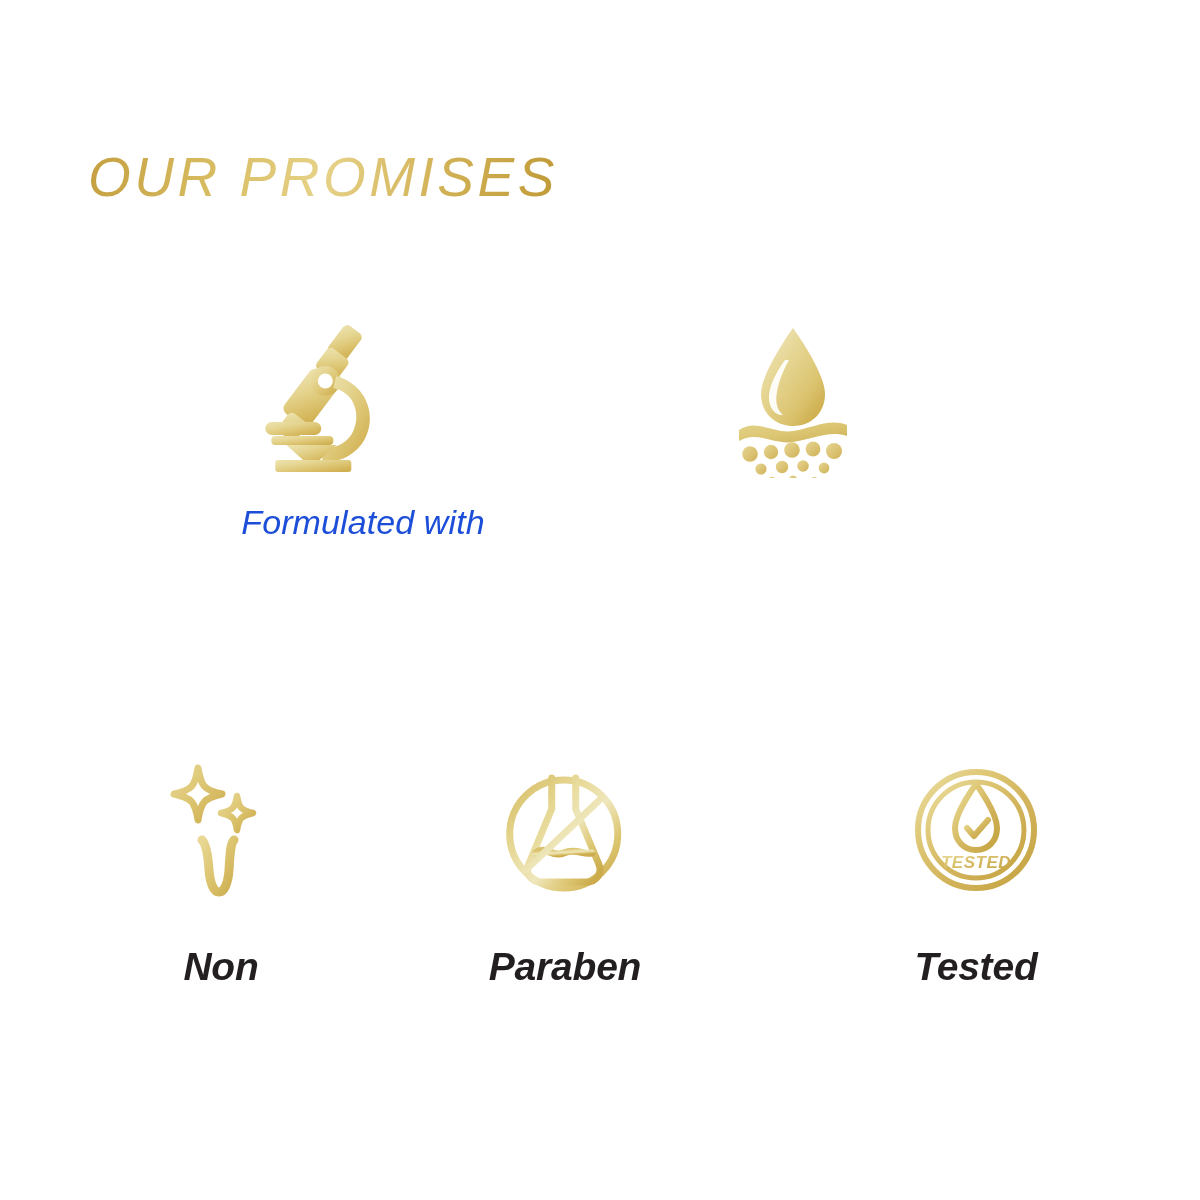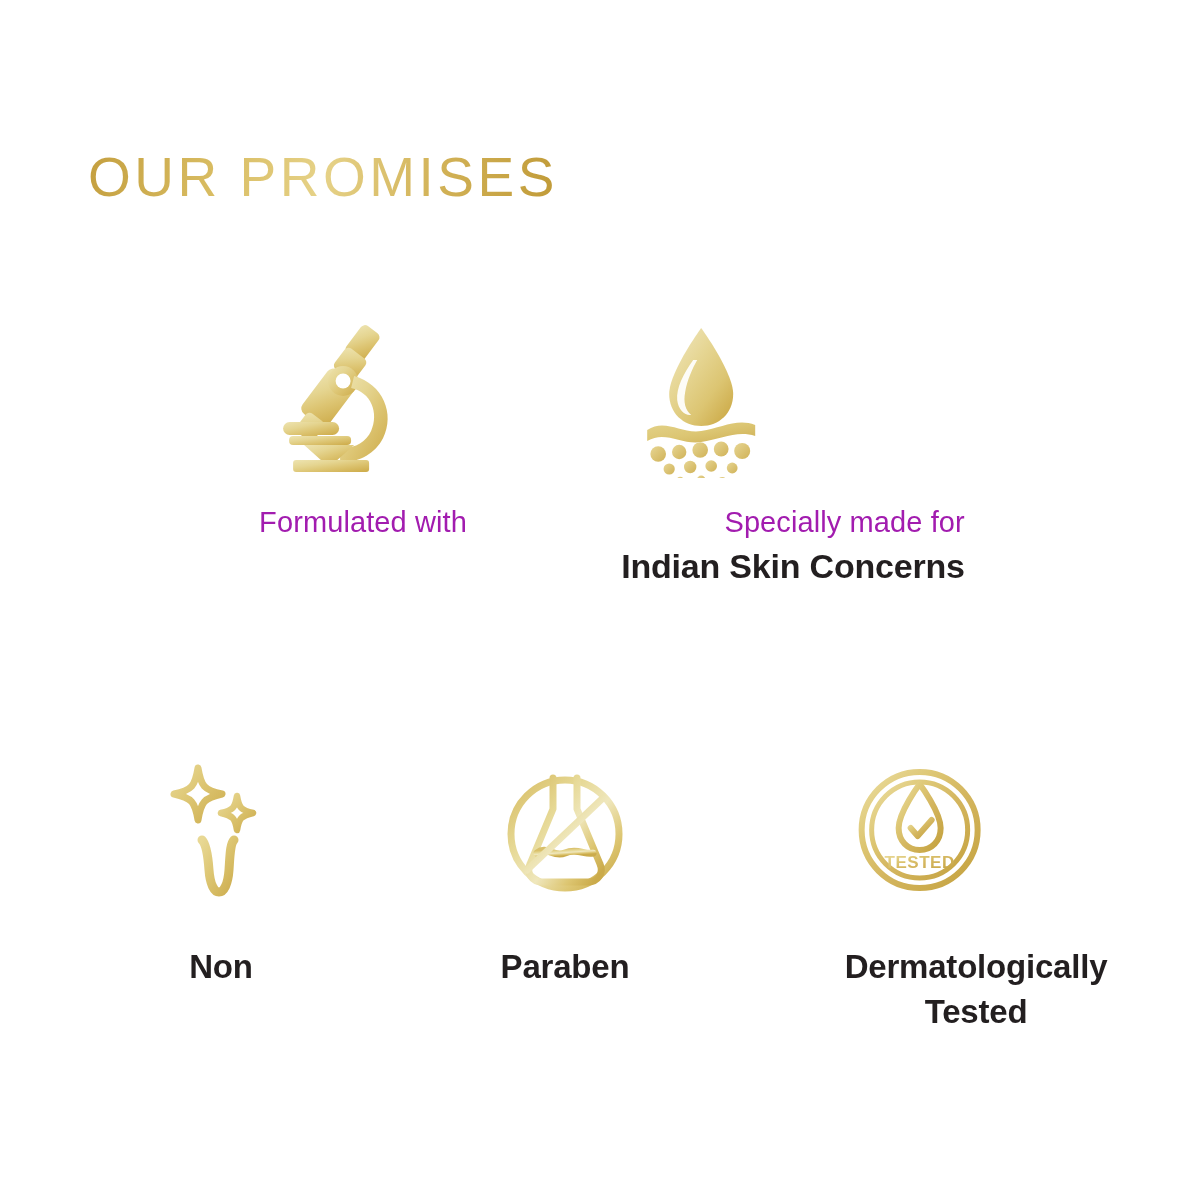--- a/index.html
+++ b/index.html
@@ -11,20 +11,21 @@
   body {
     font-family: "Liberation Sans", sans-serif;
     -webkit-font-smoothing: antialiased;
   }
   .page {
     position: relative;
     width: 1200px;
     height: 1068px;
     background: #ffffff;
     overflow: hidden;
+    font-style: italic;
   }
 
   
   .heading {
     position: absolute;
     left: 88px;
     top: 146px;
     font-size: 55px;
     line-height: 62px;
     font-weight: 300;
@@ -56,36 +57,35 @@
     display: block;
     margin: 0 auto;
   }
 
   .caption {
     margin-top: 0;
     color: #231f20;
     white-space: nowrap;
   }
   .cap-line-light {
-    font-size: 29px;
+    font-size: 34px;
     line-height: 44px;
     font-weight: 300;
     letter-spacing: 0.1px;
-    color: #a21caf;
-    text-align: right;
+    color: #1d4ed8;
   }
   .cap-line-bold {
     font-size: 34px;
     line-height: 44px;
     font-weight: 700;
     letter-spacing: -0.2px;
     color: #231f20;
   }
   .cap-bot {
-    font-size: 33px;
+    font-size: 39px;
     line-height: 45px;
     font-weight: 700;
     letter-spacing: -0.2px;
     color: #231f20;
   }
 
   
   .cell-science  { left: 363px; top: 0; }
   .cell-indian   { left: 793px; top: 0; }
   .cell-science .caption { margin-top: 22px; }
@@ -207,24 +207,20 @@
           <ellipse cx="48" cy="151" rx="5.6" ry="5.6" fill="url(#gDots)"></ellipse>
           <ellipse cx="69" cy="149" rx="6.2" ry="6.2" fill="url(#gDots)"></ellipse>
           <ellipse cx="90" cy="148" rx="5.8" ry="5.8" fill="url(#gDots)"></ellipse>
           <ellipse cx="111" cy="150" rx="5.4" ry="5.4" fill="url(#gDots)"></ellipse>
 
           <ellipse cx="59" cy="163" rx="4.2" ry="4.2" fill="url(#gDots)"></ellipse>
           <ellipse cx="80" cy="162" rx="4.4" ry="4.4" fill="url(#gDots)"></ellipse>
           <ellipse cx="101" cy="163" rx="4.0" ry="4.0" fill="url(#gDots)"></ellipse>
         </svg>
       </span>
-      <div class="caption">
-        <div class="cap-line-light">Specially made for</div>
-        <div class="cap-line-bold">Indian Skin Concerns</div>
-      </div>
     </div>
   </div>
 
   <div class="row row-bot">
 
     <div class="cell cell-noncomedo">
       <span class="icon-wrap">
         <svg width="150" height="150" viewBox="0 0 150 150" aria-hidden="true">
           <defs>
             <linearGradient id="gPore" x1="0" y1="0" x2="1" y2="1">
@@ -318,19 +314,18 @@
                    C 96 89, 87 98, 75 98
                    C 63 98, 54 89, 54 76
                    C 54 60, 75 32, 75 32 Z" fill="none" stroke="url(#gBadge)" stroke-width="6" stroke-linejoin="round"></path>
 
           <path d="M66 76 L73 84 L87 68" fill="none" stroke="url(#gBadge)" stroke-width="6" stroke-linecap="round" stroke-linejoin="round"></path>
 
           <text x="75" y="116" text-anchor="middle" font-family="'Liberation Sans', sans-serif" font-size="17" font-weight="700" letter-spacing="0.5" fill="url(#gBadge)">TESTED</text>
         </svg>
       </span>
       <div class="caption">
-        <div class="cap-bot">Dermatologically</div>
         <div class="cap-bot">Tested</div>
       </div>
     </div>
   </div>
 
 </div>
 
 </body></html>

